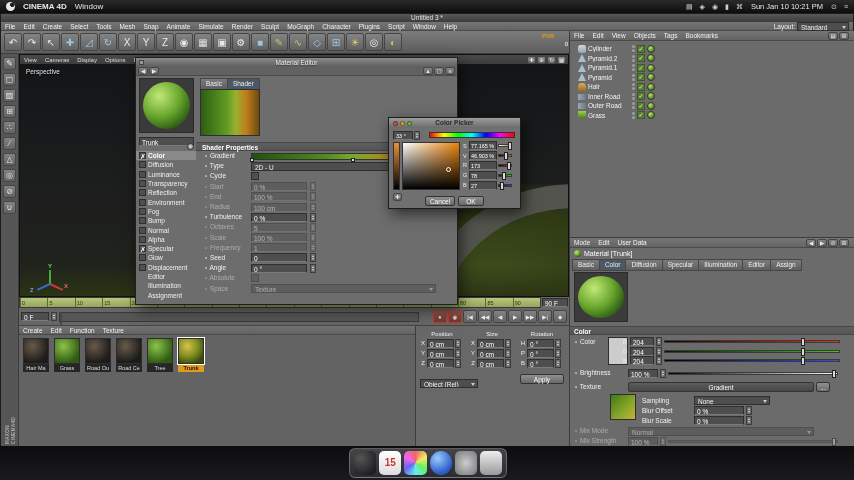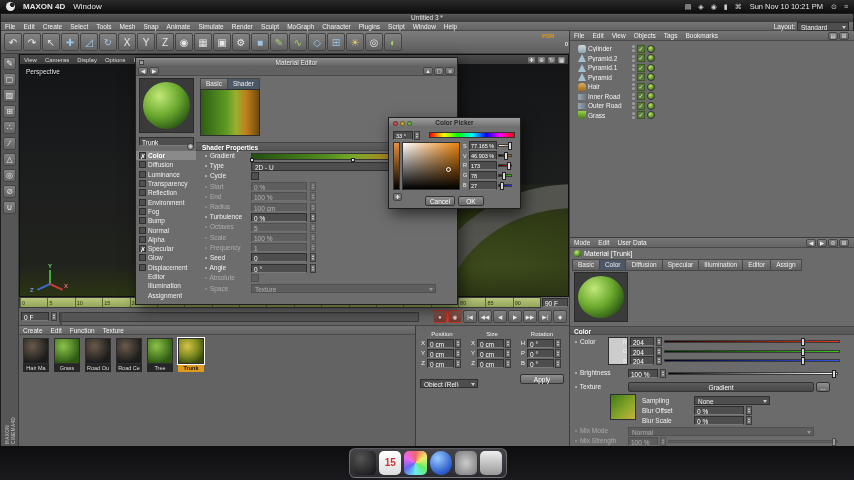--- a/index.html
+++ b/index.html
@@ -206,38 +206,38 @@
 .dicon[data-dock="trash"]{background:linear-gradient(#eee,#999);}
 .desktopfloor{left:0;top:445px;width:854px;height:35px;background:linear-gradient(#0d0d0e,#1a1a1e);}
 </style>
 </head>
 <body>
 
 <div class="abs desktopfloor"></div>
 
 <div class="abs" id="macbar">
   <span class="apple"></span>
-  <span class="appname">MAXON 4D</span>
+  <span class="appname">CINEMA 4D</span>
 
     <span class="mitem">Window</span>
 
   <span class="statusicons">
 
       <span>▤</span>
 
       <span>◈</span>
 
       <span>◉</span>
 
       <span>▮</span>
 
       <span>⌘</span>
 
   </span>
-  <span class="clock">Sun Nov 10 10:21 PM</span>
+  <span class="clock">Sun Jan 10 10:21 PM</span>
   <span class="statusicons" style="margin-left:0;margin-right:6px;">
 
       <span>⊙</span>
 
       <span>≡</span>
 
   </span>
 </div>
 
 <div class="abs" id="window">

